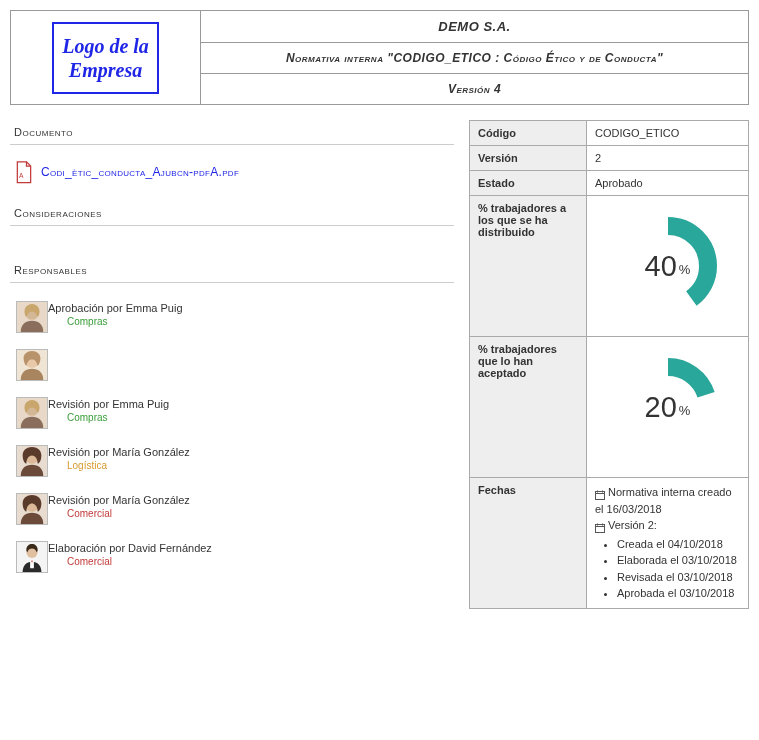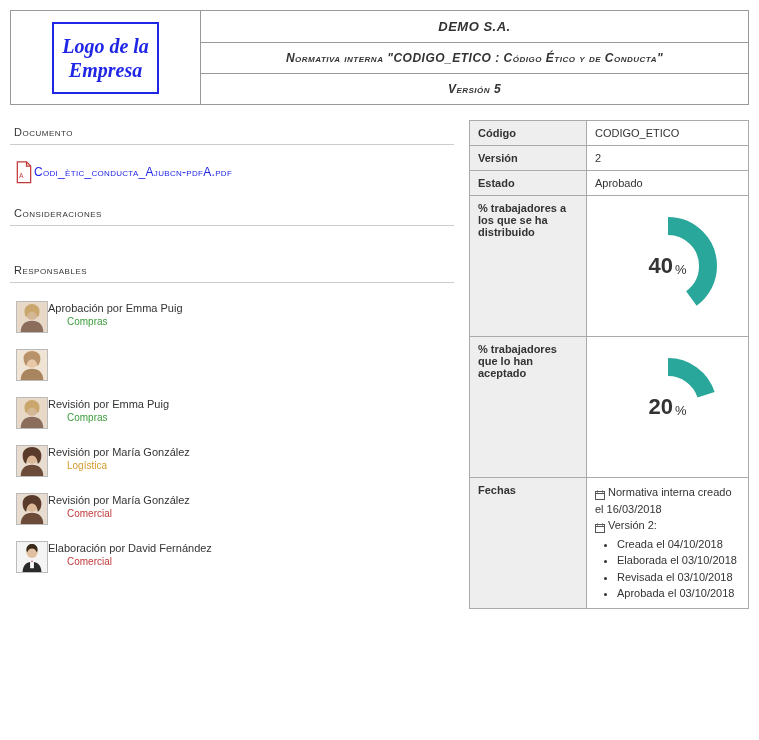--- a/index.html
+++ b/index.html
@@ -17,21 +17,21 @@
   
   
   .main { display: flex; gap: 15px; }
   .left-col { flex: 1; }
   .right-col { width: 280px; }
   
   
   .section-heading { font-variant: small-caps; font-weight: normal; font-size: 11px; padding: 6px 4px; border-bottom: 1px solid #ccc; margin-bottom: 12px; letter-spacing: 0.5px; }
   
   
-  .doc-link { display: flex; align-items: center; gap: 0; padding: 4px 0 18px 4px; }
+  .doc-link { display: flex; align-items: center; gap: 7px; padding: 4px 0 18px 4px; }
   .doc-link-text { color: #2026e6; font-variant: small-caps; font-size: 12px; letter-spacing: 0.3px; cursor: pointer; }
   .pdf-icon { width: 20px; height: 22px; }
   
   
   .resp-list { list-style: none; }
   .resp-item { display: flex; align-items: flex-start; padding: 6px 4px 10px 6px; }
   .avatar { width: 32px; height: 32px; background: #ddd; border: 1px solid #bbb; flex-shrink: 0; position: relative; overflow: hidden; }
   .avatar svg { width: 100%; height: 100%; }
   .resp-text { padding-top: 1px; }
   .resp-role { font-size: 11px; color: #333; margin-bottom: 2px; }
@@ -46,21 +46,21 @@
   .info-table td { border: 1px solid #aaa; padding: 6px 8px; font-size: 11px; vertical-align: top; }
   .info-table .label-cell { background: #eee; font-weight: bold; width: 117px; }
   .gauge-cell { text-align: center; padding: 15px 5px !important; position: relative; height: 120px; }
   
   
   .gauge-wrap { position: relative; width: 110px; height: 110px; margin: 0 auto; }
   .gauge-wrap svg { width: 100%; height: 100%; transform: rotate(-90deg); }
   .gauge-track { stroke: #fff; }
   .gauge-fill { stroke: #2aa79b; }
   .gauge-label { position: absolute; top: 0; left: 0; right: 0; bottom: 0; display: flex; align-items: center; justify-content: center; font-size: 18px; color: #333; }
-  .gauge-label .pct-num { font-size: 22px; font-weight: bold; }
+  .gauge-label .pct-num { font-size: 29px; }
   .gauge-label .pct-sign { font-size: 13px; margin-left: 2px; position: relative; top: 3px; }
   
   
   .fechas-block { font-size: 11px; line-height: 1.5; }
   .fechas-block .cal-icon { width: 10px; height: 10px; display: inline-block; vertical-align: middle; margin-right: 3px; }
   .fechas-block ul { list-style: disc; margin-left: 22px; margin-top: 2px; }
 </style>
 </head>
 <body>
 
@@ -72,21 +72,21 @@
         <div class="logo-text">Logo de la</div>
         <div class="logo-text">Empresa</div>
       </div>
     </td>
     <td class="header-title">DEMO S.A.</td>
   </tr>
   <tr>
         <td class="header-subtitle">Normativa interna "CODIGO_ETICO : Código Ético y de Conducta"</td>
       </tr>
   <tr>
-        <td class="header-version">Versión 5</td>
+        <td class="header-version">Versión 4</td>
       </tr>
 </tbody>
   </table>
 
 <div class="main">
 
   <div class="left-col">
     <div class="section-heading">Documento</div>
     <div class="doc-link">
       <span class="pdf-icon">

